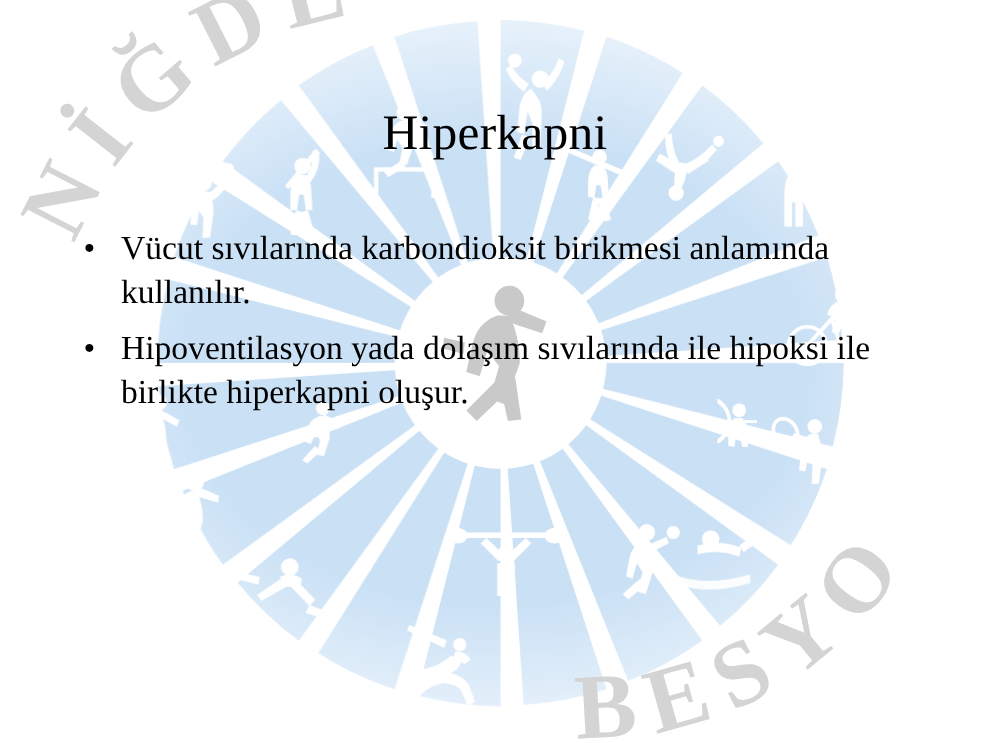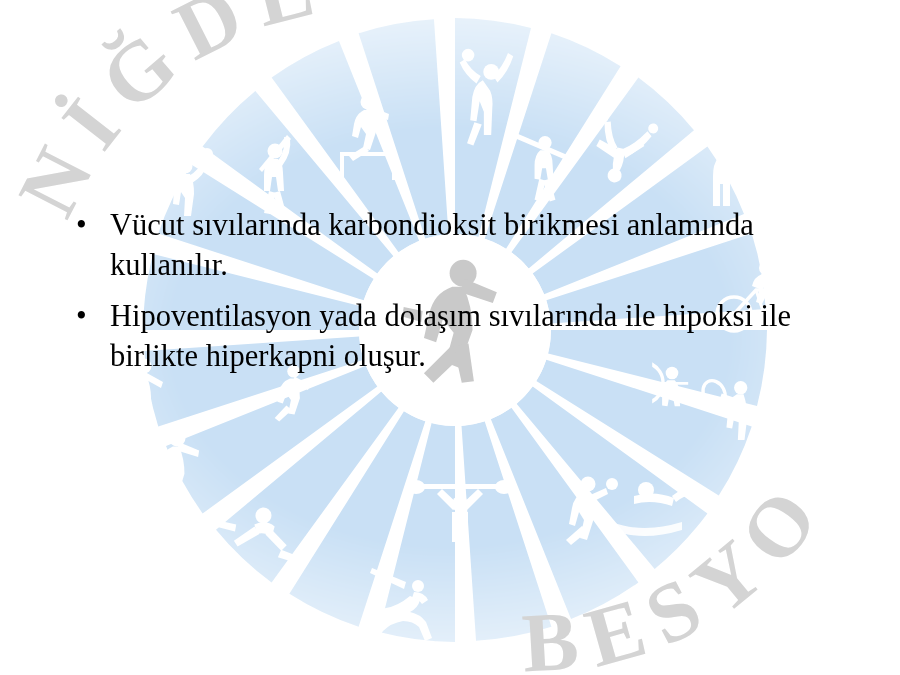--- a/index.html
+++ b/index.html
@@ -347,20 +347,21 @@
       </text>
 
       <text id="wm-bottom" fill="#d4d4d4" font-family="Liberation Serif, DejaVu Serif, serif" font-size="84" font-weight="bold" letter-spacing="16">
         <textPath href="#arcBottom" startOffset="4%">BESYO</textPath>
       </text>
     </svg>
   </div>
 
   <div id="content-layer">
 
+    <h1 id="slide-title">Hiperkapni</h1>
 
     <ul id="bullet-list">
       <li class="bullet-item">
         <span class="bullet-marker">•</span>
         <span class="bullet-text">Vücut sıvılarında karbondioksit birikmesi anlamında kullanılır.</span>
       </li>
       <li class="bullet-item">
         <span class="bullet-marker">•</span>
         <span class="bullet-text">Hipoventilasyon yada dolaşım sıvılarında ile hipoksi ile birlikte hiperkapni oluşur.</span>
       </li>

